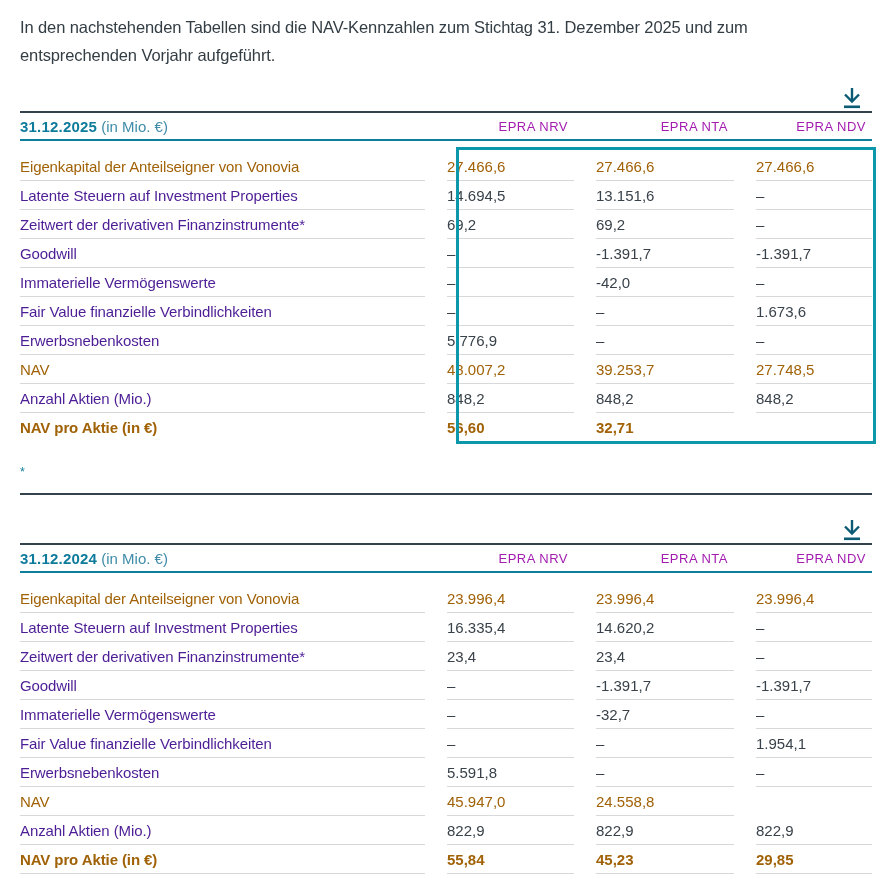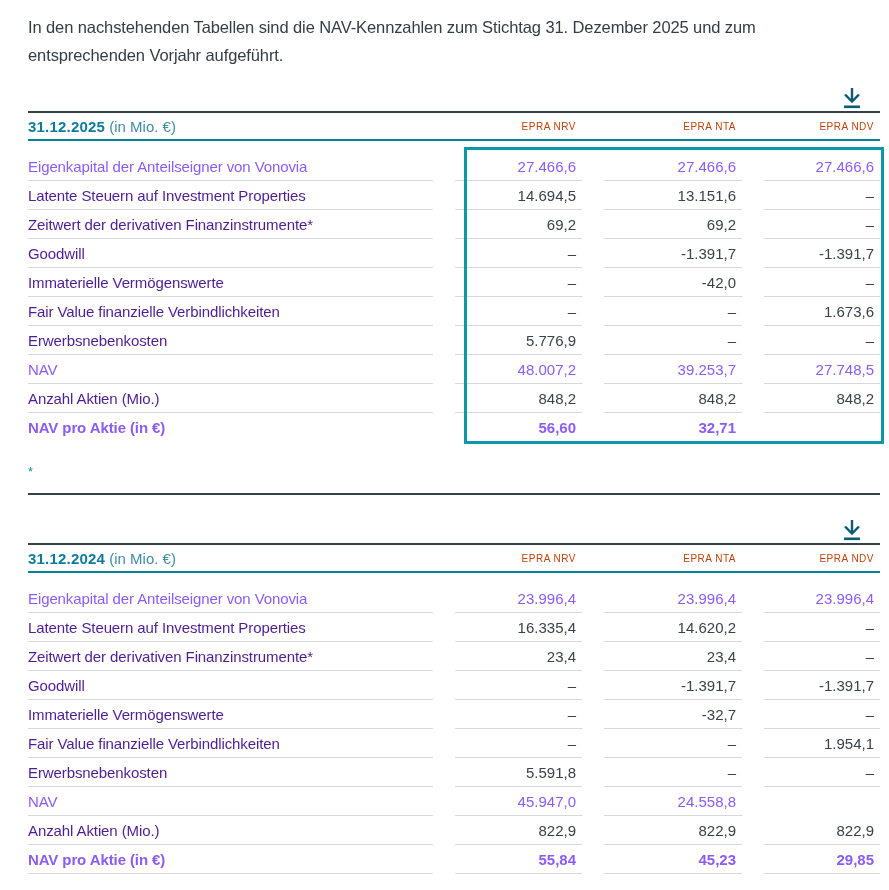--- a/index.html
+++ b/index.html
@@ -2,21 +2,21 @@
 <html lang="de"><head>
 <meta charset="utf-8">
 <style>
   * { margin:0; padding:0; box-sizing:border-box; }
   html,body { background:#ffffff; }
   body {
     width:889px; height:890px; overflow:hidden;
     font-family:"Liberation Sans", sans-serif;
     -webkit-font-smoothing:antialiased;
   }
-  .page { padding:13px 23px 0 28px; width:889px; }
+  .page { padding:13px 23px 0 20px; width:889px; }
 
   
   .intro {
     max-width:852px;
     font-size:16.5px; line-height:28px; letter-spacing:-0.1px;
     color:#333d44;
   }
 
   
   .dl-row { display:flex; justify-content:flex-end; align-items:flex-end; height:26px; }
@@ -37,29 +37,29 @@
   .t-head {
     border-top:2px solid #33424b;
     border-bottom:2px solid #0c7f9c;
     height:30px;
     align-items:center;
   }
   .t-title { font-size:15px; color:#3e8ca8; white-space:nowrap; }
   .t-title .date { font-weight:700; color:#0e7b9b; letter-spacing:0.2px; }
   .col-h {
     text-align:right; padding-right:6px;
-    font-size:10px; letter-spacing:0.5px; color:#c2410c; white-space:nowrap;
+    font-size:13px; letter-spacing:0.5px; color:#a21caf; white-space:nowrap;
   }
 
   .t-body { position:relative; padding-top:11px; }
   .row { height:29px; align-items:end; }
   .cell { border-bottom:1px solid #d6d8d9; padding-bottom:5px; font-size:15px; }
   .cell.label { color:#4c1d95; letter-spacing:-0.1px; white-space:nowrap; }
-  .cell.num { text-align:right; padding-right:6px; color:#39424a; font-variant-numeric:tabular-nums; }
-  .row.teal .cell, .row.teal-bold .cell { color:#8b5cf6; }
+  .cell.num { text-align:left; padding-right:6px; color:#39424a; font-variant-numeric:tabular-nums; }
+  .row.teal .cell, .row.teal-bold .cell { color:#a16207; }
   .row.teal-bold .cell { font-weight:700; }
   .row.no-sep .cell { border-bottom-color:transparent; }
 
   
   .hl-box {
     position:absolute; top:6px; bottom:-2px; left:436px; right:-4px;
     border:3px solid #0d97ab; pointer-events:none;
   }
 
   

